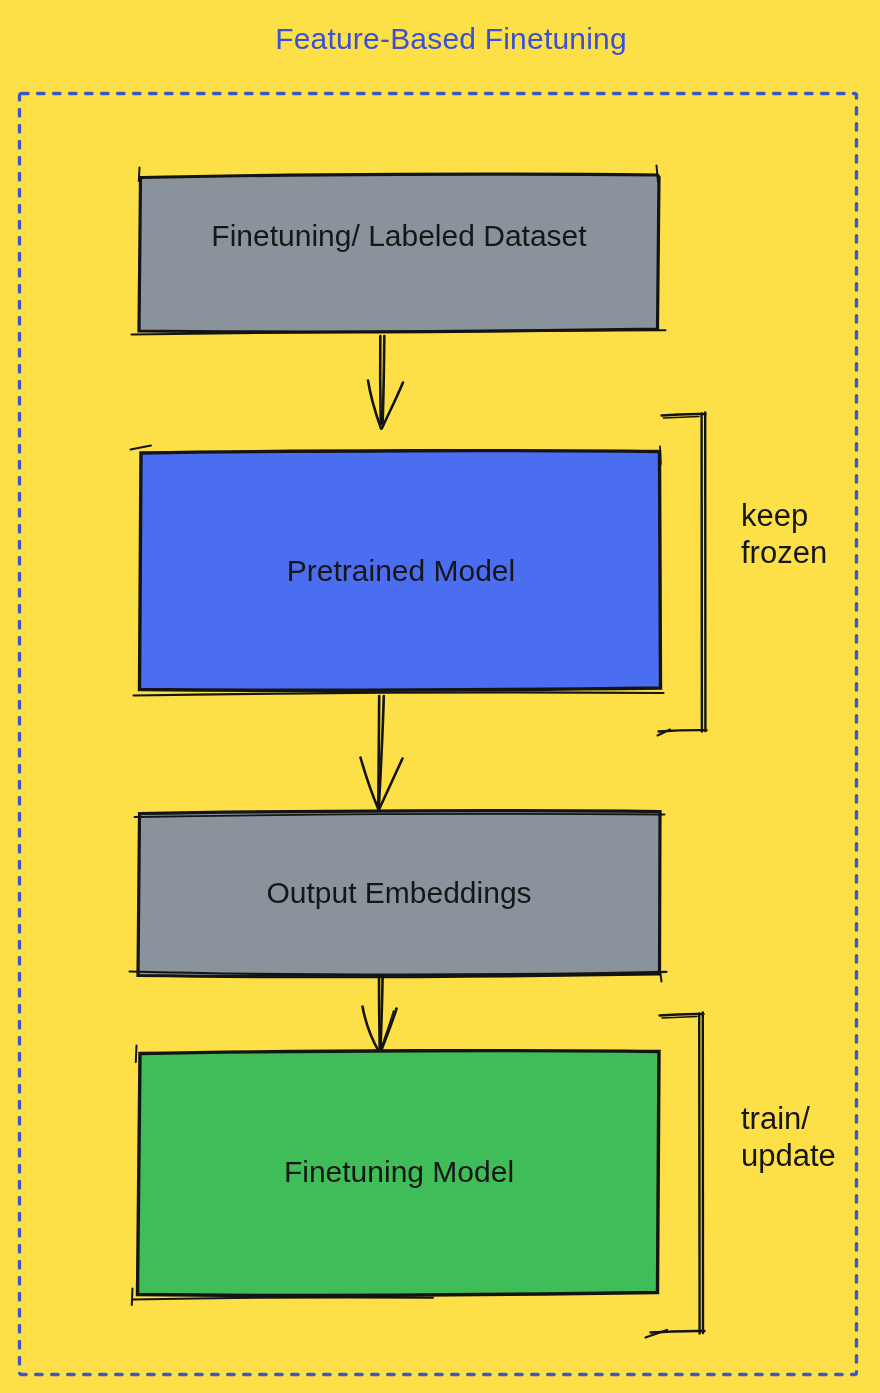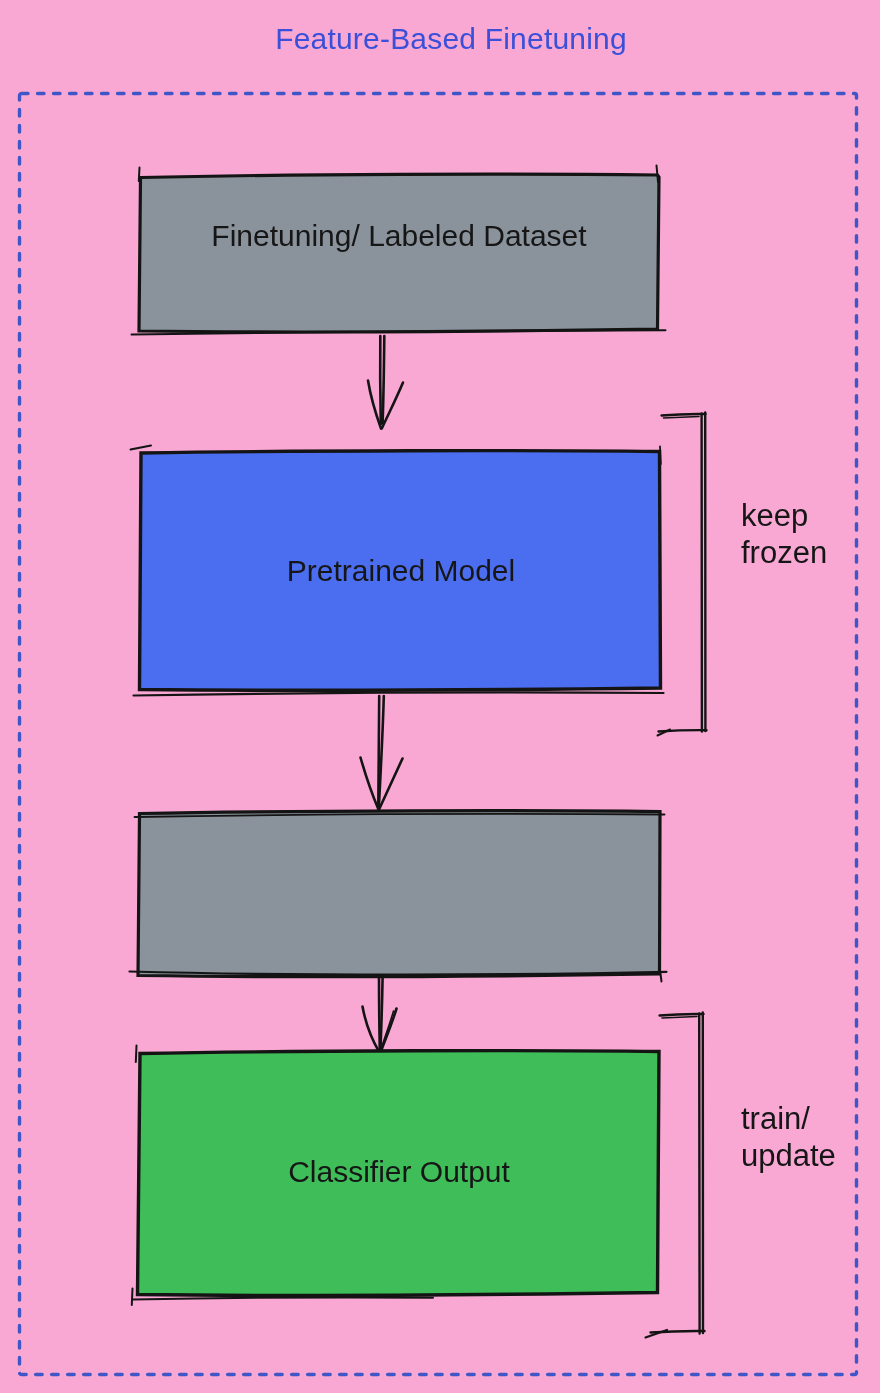--- a/index.html
+++ b/index.html
@@ -1,19 +1,19 @@
 <!DOCTYPE html>
 <html><head>
 <meta charset="utf-8">
 <style>
   html,body{margin:0;padding:0;background:#ffffff;}
   .stage{
     position:relative;
     width:880px;height:1393px;
-    background:#f9a8d4;
+    background:#fde047;
     font-family:"Liberation Sans","DejaVu Sans",sans-serif;
     overflow:hidden;
   }
   .canvas{position:absolute;left:0;top:0;}
   .title{
     position:absolute;
     left:451px;top:22px;
     transform:translateX(-50%);
     font-size:30px;
     letter-spacing:0.2px;
@@ -115,22 +115,23 @@
       <path d="M662 1018 L697 1016.5" stroke-width="1.6"></path>
       <path d="M650.5 1332.5 C 668 1331.3, 686 1330.8, 704.5 1331"></path>
       <path d="M645.5 1337.5 L667 1330" stroke-width="2.2"></path>
     </g>
   </svg>
 
   <div class="node-label" style="left:399px;top:236px;">Finetuning/ Labeled Dataset</div>
 
   <div class="node-label" style="left:401px;top:571px;">Pretrained Model</div>
 
+  <div class="node-label" style="left:399px;top:893px;">Output Embeddings</div>
 
-  <div class="node-label" style="left:399px;top:1172px;">Classifier Output</div>
+  <div class="node-label" style="left:399px;top:1172px;">Finetuning Model</div>
 
   <div class="side-label" style="left:741px;top:1100px;">
     <span>train/</span>
     <span>update</span>
   </div>
 
   <div class="side-label" style="left:741px;top:497px;">
     <span>keep</span>
     <span>frozen</span>
   </div>

